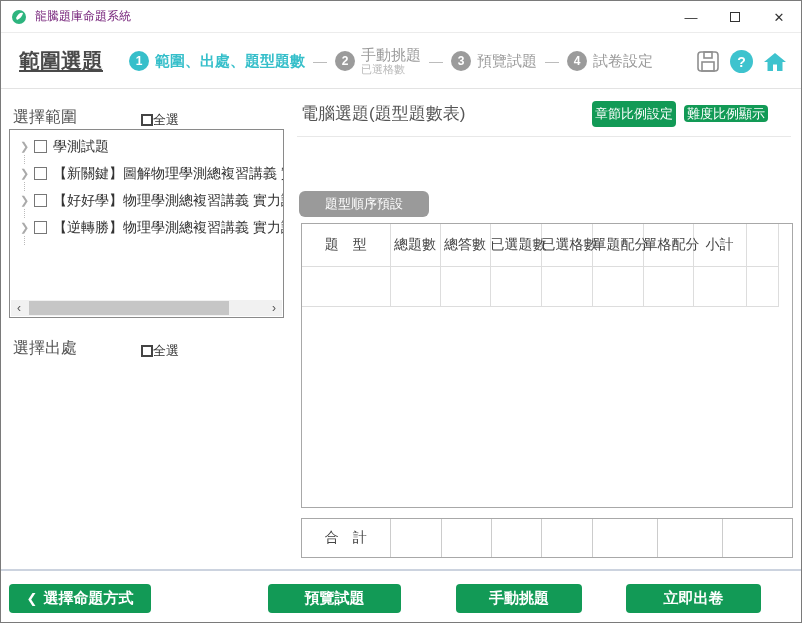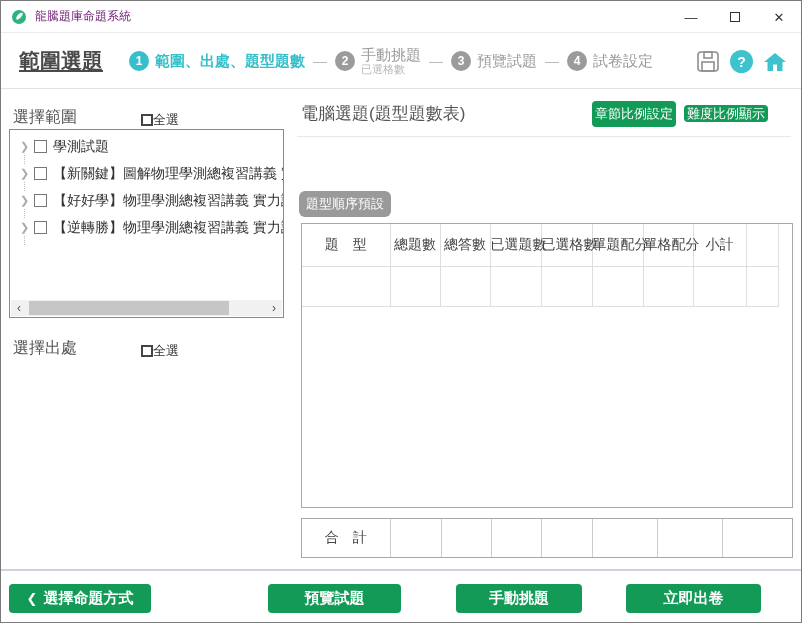--- a/index.html
+++ b/index.html
@@ -53,21 +53,21 @@
   .hscroll .arrow { width:16px; text-align:center; font-size:12px; color:#555; line-height:16px; }
   .hscroll .arrow.right { position:absolute; right:0; }
   .hscroll .thumb { position:absolute; left:18px; width:200px; top:1px; bottom:1px; background:#c6c6c6; }
   .placeholder { position:absolute; top:8px; left:10px; font-size:14px; color:#b5b5b5; }
   
   .main-title { position:absolute; left:300px; top:101px; font-size:17px; color:#555; white-space:nowrap; }
   .green-btn { position:absolute; background:#129a56; color:#fff; border:none; border-radius:4px;
     font-size:13px; font-family:inherit; white-space:nowrap; cursor:default; }
   .hline { position:absolute; left:296px; right:10px; top:135px; border-top:1px solid #e8e8e8; }
   .order-badge { position:absolute; left:298px; top:190px; background:#9a9a9a; color:#fff;
-    font-size:13px; padding:4px 7px; border-radius:6px; white-space:nowrap; }
+    font-size:13px; padding:4px 26px; border-radius:6px; white-space:nowrap; }
   .grid-wrap { position:absolute; left:300px; top:222px; width:492px; height:285px; border:1px solid #a8a8a8; background:#fff; }
   table.grid { border-collapse:collapse; table-layout:fixed; width:476px; }
   table.grid td, table.grid th { border-right:1px solid #ddd; border-bottom:1px solid #ddd;
     font-size:14px; font-weight:400; color:#444; text-align:center; white-space:nowrap; overflow:visible; padding:0; }
   table.grid tr.hdr td { height:42px; }
   table.grid tr.body td { height:40px; }
   .total-wrap { position:absolute; left:300px; top:517px; width:492px; height:40px; border:1px solid #a8a8a8; background:#fff; }
   table.total { border-collapse:collapse; table-layout:fixed; width:490px; height:38px; }
   table.total td { border-right:1px solid #ccc; font-size:14px; color:#444; text-align:center; white-space:nowrap; }
   table.total td:last-child { border-right:none; }

